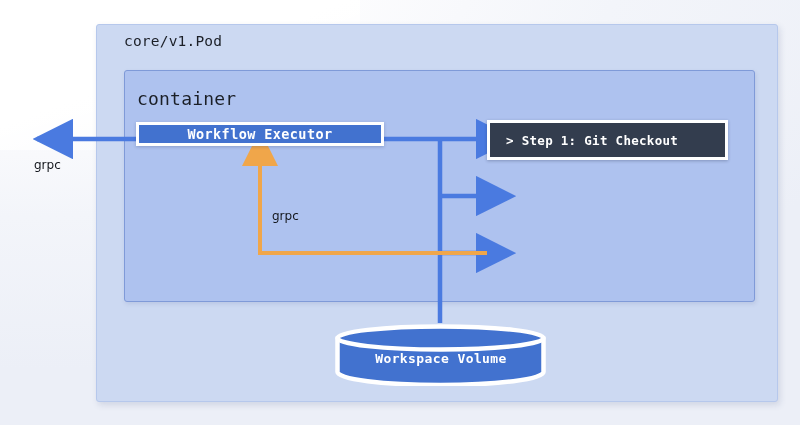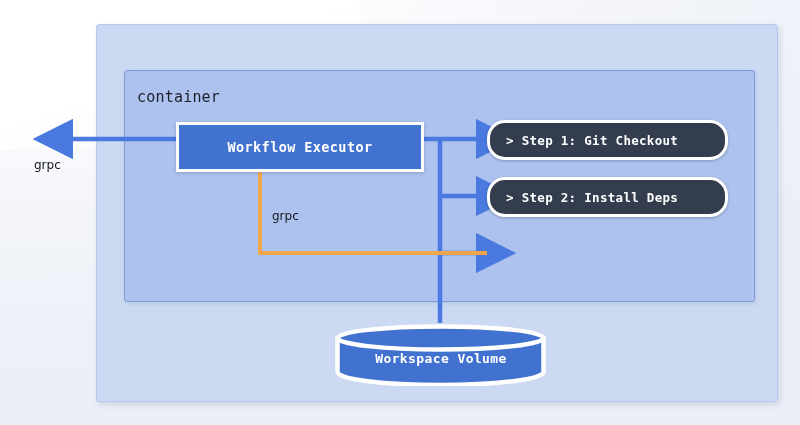--- a/index.html
+++ b/index.html
@@ -66,60 +66,59 @@
     border: 1.5px solid #7f9ad8;
     border-radius: 3px;
     box-shadow: 1px 2px 4px rgba(60, 80, 130, 0.13);
     box-sizing: border-box;
   }
   .container-label {
     position: absolute;
     left: 137px;
     top: 88px;
     font-family: "DejaVu Sans Mono", monospace;
-    font-size: 15px;
+    font-size: 18px;
     letter-spacing: 0.2px;
     color: #1b1f27;
     white-space: nowrap;
   }
 
   
   .executor-box {
     position: absolute;
     left: 136px;
     top: 122px;
     width: 248px;
-    height: 50px;
+    height: 24px;
     background: #4272cf;
     border: 3px solid #ffffff;
     box-sizing: border-box;
     display: flex;
     align-items: center;
     justify-content: center;
     box-shadow: 0 1px 3px rgba(30, 50, 100, 0.25);
-    margin-left: 40px;
   }
   .executor-label {
     font-family: "DejaVu Sans Mono", monospace;
     font-size: 13.5px;
     font-weight: bold;
     color: #ffffff;
     letter-spacing: 0.4px;
     white-space: nowrap;
   }
 
   
   .step-box {
     position: absolute;
     left: 487px;
     width: 241px;
     height: 40px;
     background: #333d4e;
     border: 3px solid #ffffff;
-    border-radius: 18px;
+    border-radius: 0;
     box-sizing: border-box;
     display: flex;
     align-items: center;
     box-shadow: 0 1px 3px rgba(30, 40, 70, 0.3);
   }
   .step-1 { top: 120px; }
   .step-2 { top: 177px; }
   .step-3 { top: 234px; }
   .step-label {
     font-family: "DejaVu Sans Mono", monospace;
@@ -180,20 +179,21 @@
   }
   .grpc-left  { left: 34px;  top: 158px; }
   .grpc-inner { left: 272px; top: 209px; }
 </style>
 </head>
 <body>
 
 <div id="stage">
 
   <div class="pod-box"></div>
+  <div class="pod-label">core/v1.Pod</div>
 
   <div class="container-box"></div>
   <div class="container-label">container</div>
 
   <svg class="edges" width="800" height="425" viewBox="0 0 800 425" xmlns="http://www.w3.org/2000/svg">
     <defs>
       <marker id="arrow-blue-left" markerWidth="9" markerHeight="9" refX="8" refY="4.5" orient="auto-start-reverse" markerUnits="strokeWidth">
         <path d="M 9 4.5 L 0 0 L 0 9 z" fill="#4a7ae0"></path>
       </marker>
       <marker id="arrow-blue-right" markerWidth="9" markerHeight="9" refX="0.5" refY="4.5" orient="auto" markerUnits="strokeWidth">
@@ -223,23 +223,20 @@
     </g>
   </svg>
 
   <div class="executor-box">
     <span class="executor-label">Workflow Executor</span>
   </div>
 
   <div class="step-box step-1">
     <span class="step-label">&gt; Step 1: Git Checkout</span>
   </div>
-  <div class="step-box step-2">
-    <span class="step-label">&gt; Step 2: Install Deps</span>
-  </div>
 
   <div class="volume">
     <svg width="211" height="62" viewBox="0 0 211 62" xmlns="http://www.w3.org/2000/svg">
       <path d="M 2.5 14 L 2.5 48 A 103 13 0 0 0 208.5 48 L 208.5 14 Z" fill="#4272cf" stroke="#ffffff" stroke-width="4.5" stroke-linejoin="round"></path>
       <ellipse cx="105.5" cy="14" rx="103" ry="11.5" fill="#4272cf" stroke="#ffffff" stroke-width="4.5"></ellipse>
     </svg>
     <div class="volume-label">Workspace Volume</div>
   </div>
 
   <div class="edge-label grpc-left">grpc</div>

